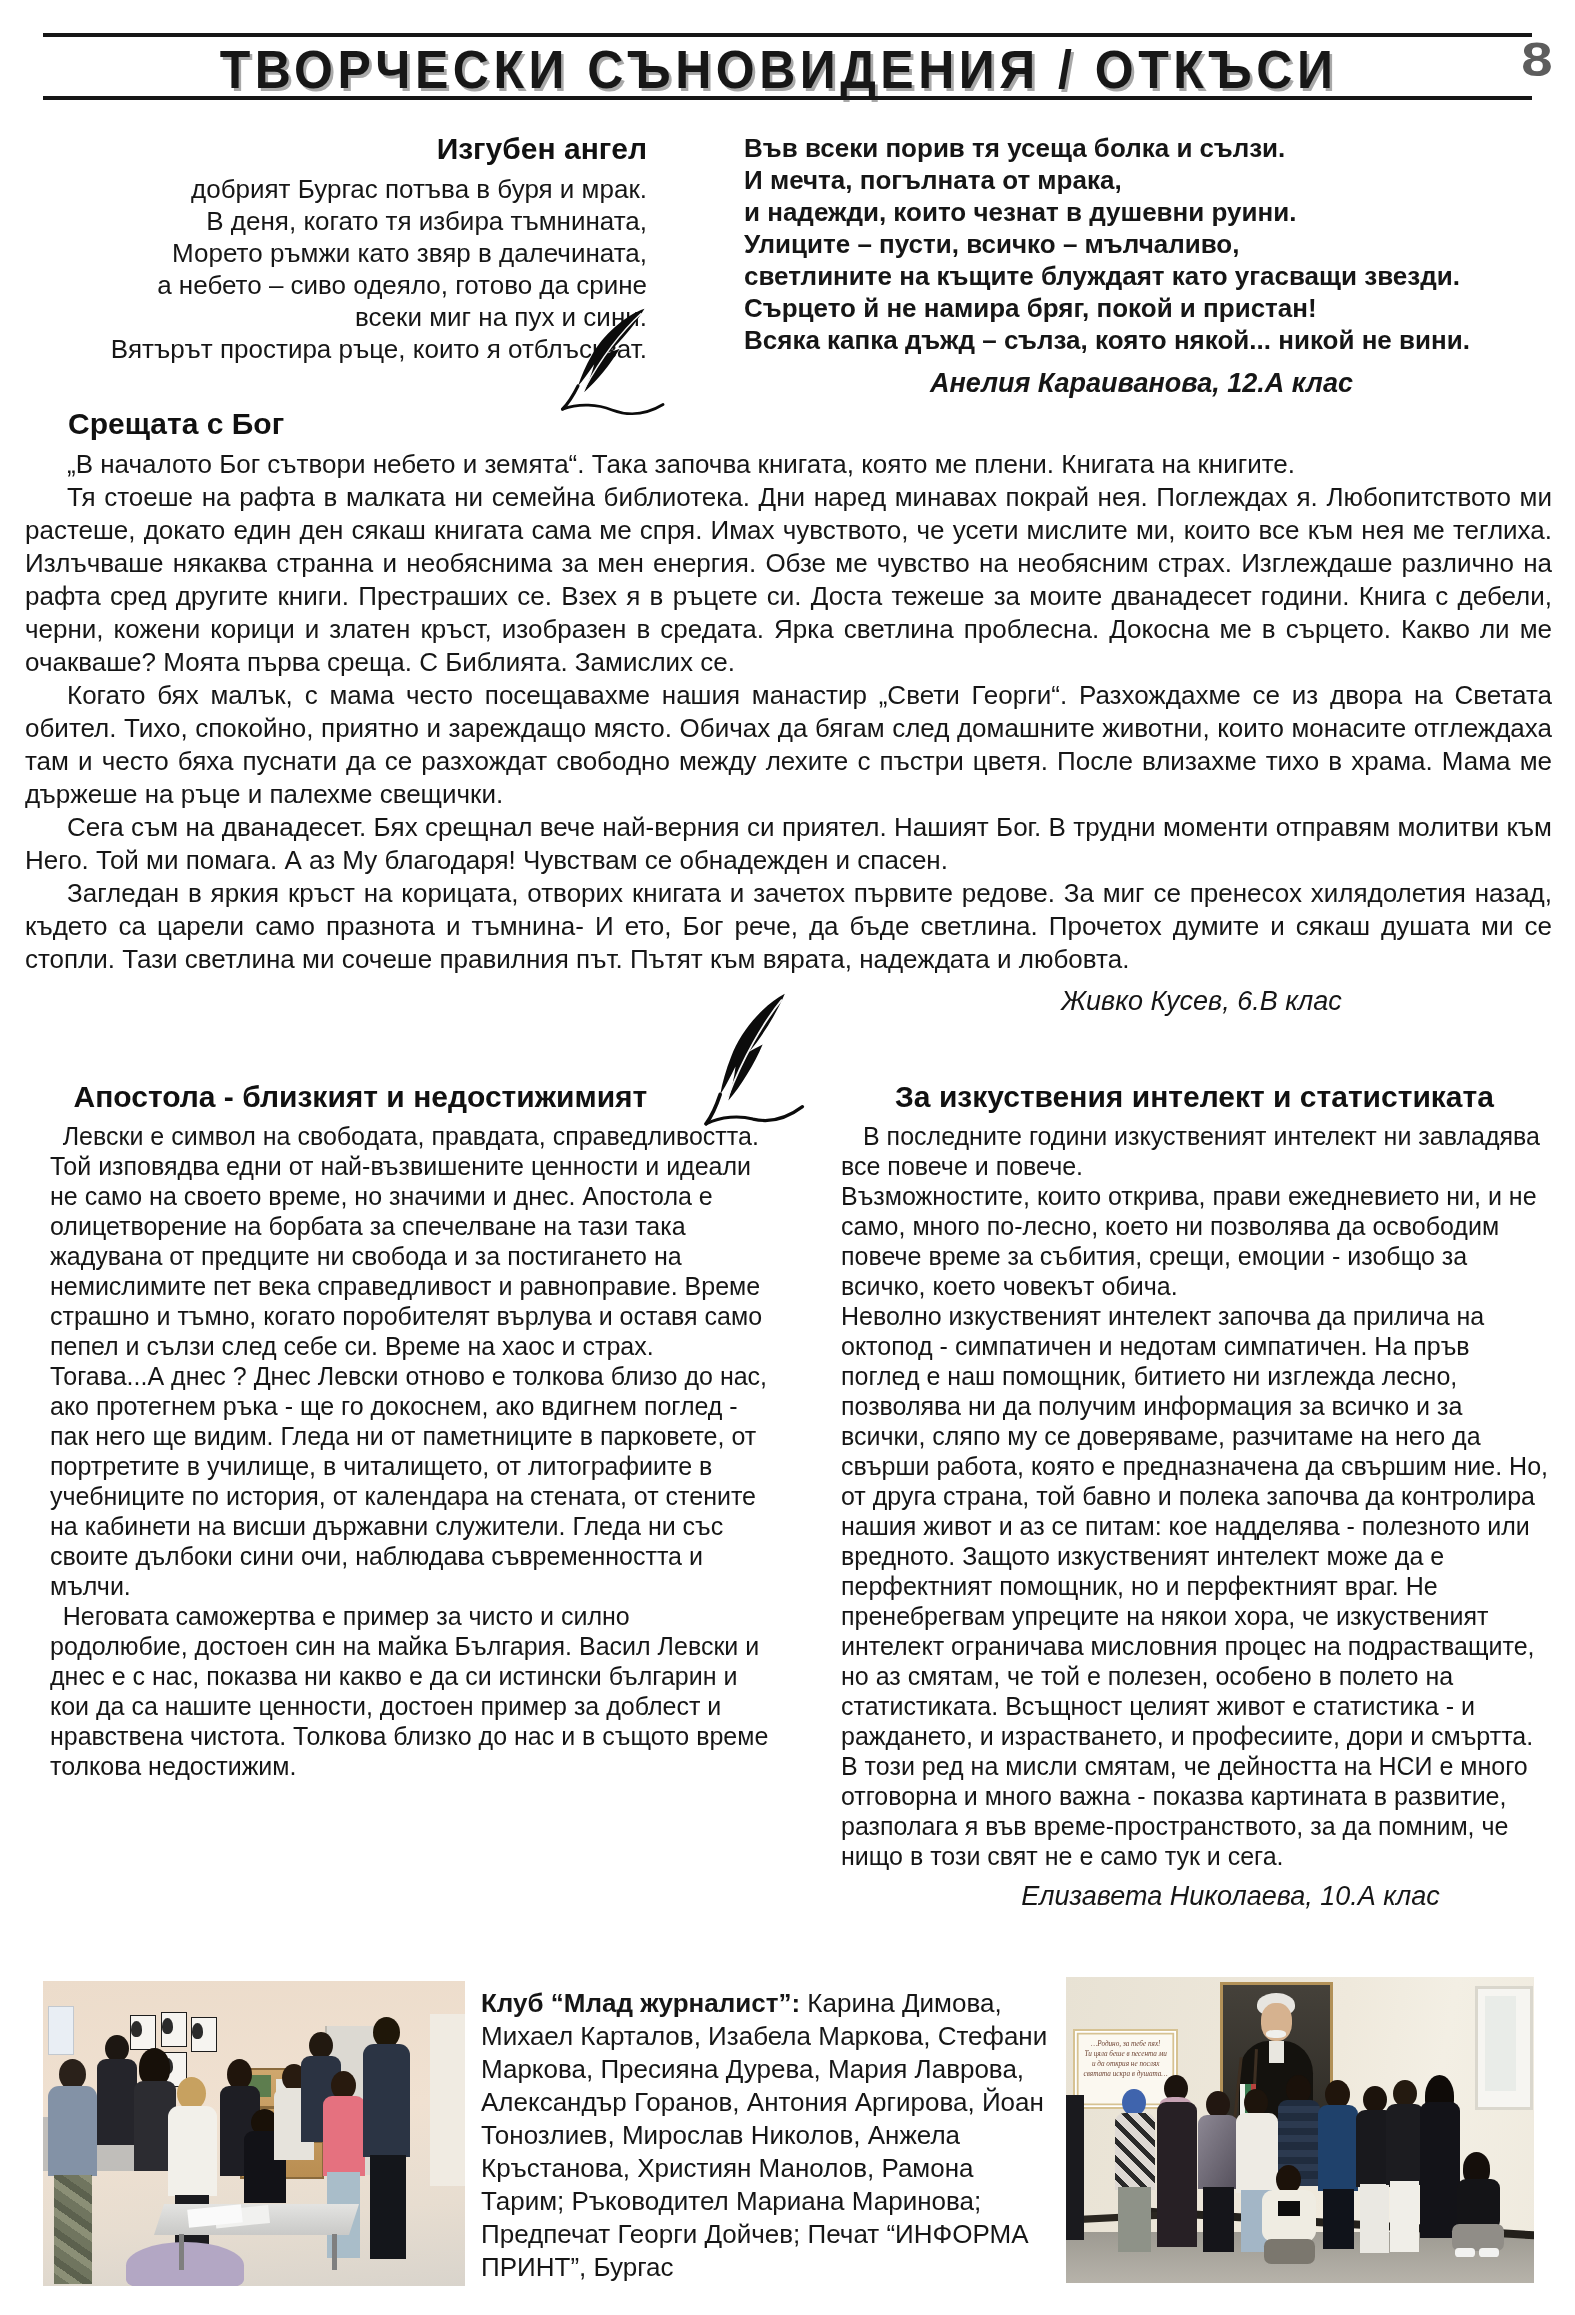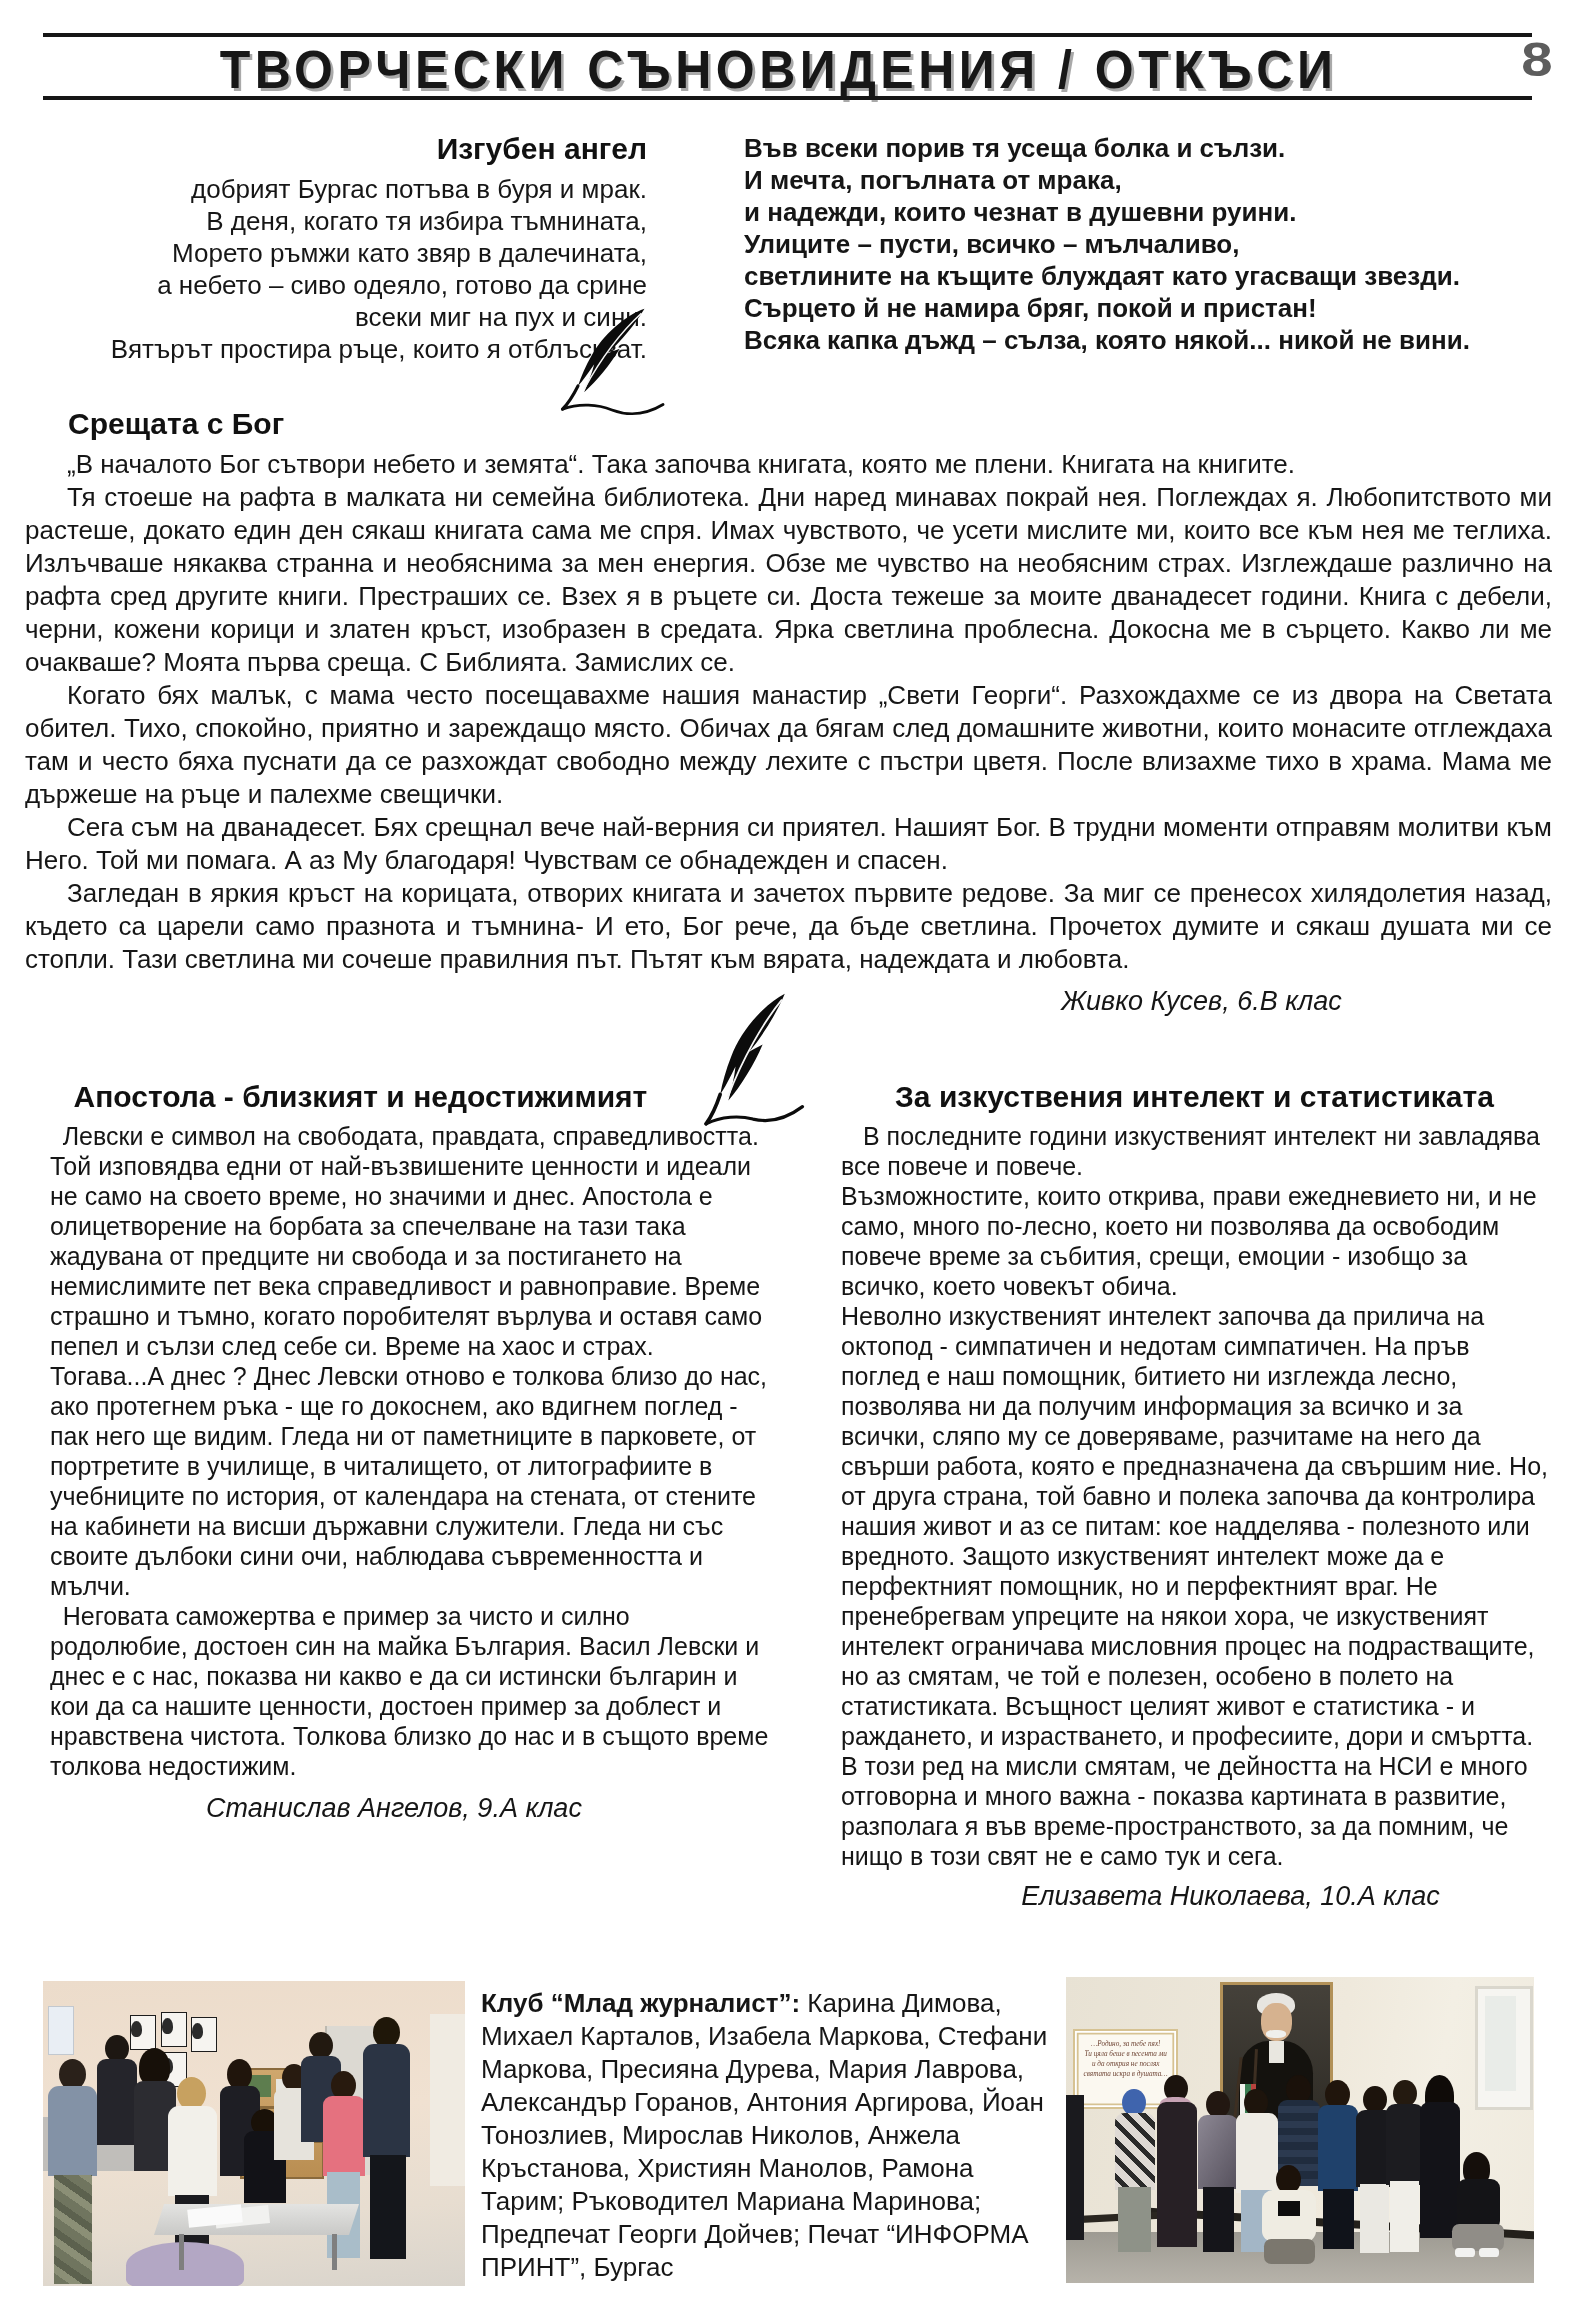--- a/index.html
+++ b/index.html
@@ -74,20 +74,21 @@
   </section>
 
   <section class="poem-right">
     <div class="pline">Във всеки порив тя усеща болка и сълзи.</div>
     <div class="pline">И мечта, погълната от мрака,</div>
     <div class="pline">и надежди, които чезнат в душевни руини.</div>
     <div class="pline">Улиците – пусти, всичко – мълчаливо,</div>
     <div class="pline">светлините на къщите блуждаят като угасващи звезди.</div>
     <div class="pline">Сърцето й не намира бряг, покой и пристан!</div>
     <div class="pline">Всяка капка дъжд – сълза, която някой... никой не вини.</div>
+    <div class="author a-poem">Анелия Караиванова, 12.А клас</div>
   </section>
 
   <div class="quill q1">
     <svg width="110" height="116" viewBox="0 0 140 150">
       <path fill="#0c0c0c" d="M112,6 C88,14 58,40 44,66 C36,80 30,94 26,106 C32,100 40,88 47,78 C44,90 39,102 34,114 C50,100 68,78 80,58 C74,60 69,62 64,64 C82,48 100,26 112,6 Z"></path>
       <path d="M108,12 C84,34 56,70 34,110" stroke="#f5f5f5" stroke-width="2" fill="none"></path>
       <path d="M26,106 C20,118 14,128 6,136" stroke="#0c0c0c" stroke-width="4" fill="none" stroke-linecap="round"></path>
       <path d="M6,136 C28,128 52,130 70,137 C94,146 116,142 136,130" stroke="#0c0c0c" stroke-width="3.5" fill="none" stroke-linecap="round"></path>
     </svg>
   </div>
@@ -108,21 +109,20 @@
       <path d="M108,12 C84,34 56,70 34,110" stroke="#f5f5f5" stroke-width="2" fill="none"></path>
       <path d="M26,106 C20,118 14,128 6,136" stroke="#0c0c0c" stroke-width="4" fill="none" stroke-linecap="round"></path>
       <path d="M6,136 C24,130 44,132 58,138 C76,145 96,142 114,132" stroke="#0c0c0c" stroke-width="3.5" fill="none" stroke-linecap="round"></path>
     </svg>
   </div>
 
   <section class="col-left">
     <h2>Апостола - близкият и недостижимият</h2>
     <p>Левски е символ на свободата, правдата, справедливостта. Той изповядва едни от най-възвишените ценности и идеали не само на своето време, но значими и днес. Апостола е олицетворение на борбата за спечелване на тази така жадувана от предците ни свобода и за постигането на немислимите пет века справедливост и равноправие. Време страшно и тъмно, когато поробителят върлува и оставя само пепел и сълзи след себе си. Време на хаос и страх. Тогава...А днес ?  Днес Левски отново е толкова  близо до нас, ако протегнем ръка - ще го докоснем, ако вдигнем поглед - пак него ще видим. Гледа ни от паметниците в парковете, от портретите в училище, в читалището, от литографиите в учебниците по история, от календара на стената, от стените на кабинети на висши държавни служители. Гледа ни със своите дълбоки сини очи, наблюдава съвременността и мълчи.</p>
     <p>Неговата саможертва е пример за чисто и силно родолюбие, достоен син на майка България. Васил Левски и днес е с нас, показва ни какво е да си истински българин и кои да са нашите ценности, достоен пример за доблест и нравствена чистота. Толкова близко до нас и в същото време толкова недостижим.</p>
-    <div class="author a-left">Станислав Ангелов, 9.А клас</div>
   </section>
 
   <section class="col-right">
     <h2>За изкуствения интелект и статистиката</h2>
     <p class="first">В последните години изкуственият интелект ни завладява все повече и повече.</p>
     <p>Възможностите, които открива, прави ежедневието ни, и не само, много по-лесно, което ни позволява да освободим повече време за събития, срещи, емоции - изобщо за всичко, което човекът обича.</p>
     <p>Неволно изкуственият интелект започва да прилича на октопод - симпатичен и недотам симпатичен. На пръв поглед е наш помощник, битието ни изглежда лесно, позволява ни да получим информация за всичко и за всички, сляпо му се доверяваме, разчитаме на него да свърши работа, която е предназначена да свършим ние. Но, от друга страна, той бавно и полека започва да контролира нашия живот и аз се питам: кое надделява - полезното или вредното. Защото изкуственият интелект може да е перфектният помощник, но и перфектният враг. Не пренебрегвам упреците на някои хора, че изкуственият интелект ограничава мисловния процес на подрастващите, но аз смятам, че той е полезен, особено в полето на статистиката. Всъщност целият живот е статистика - и раждането, и израстването, и професиите, дори и смъртта. В този ред на мисли смятам, че дейността на НСИ е много отговорна и много важна - показва картината в развитие, разполага я във време-пространството, за да помним, че нищо в този свят не е само тук и сега.</p>
     <div class="author a-right">Елизавета Николаева, 10.А клас</div>
   </section>
 

